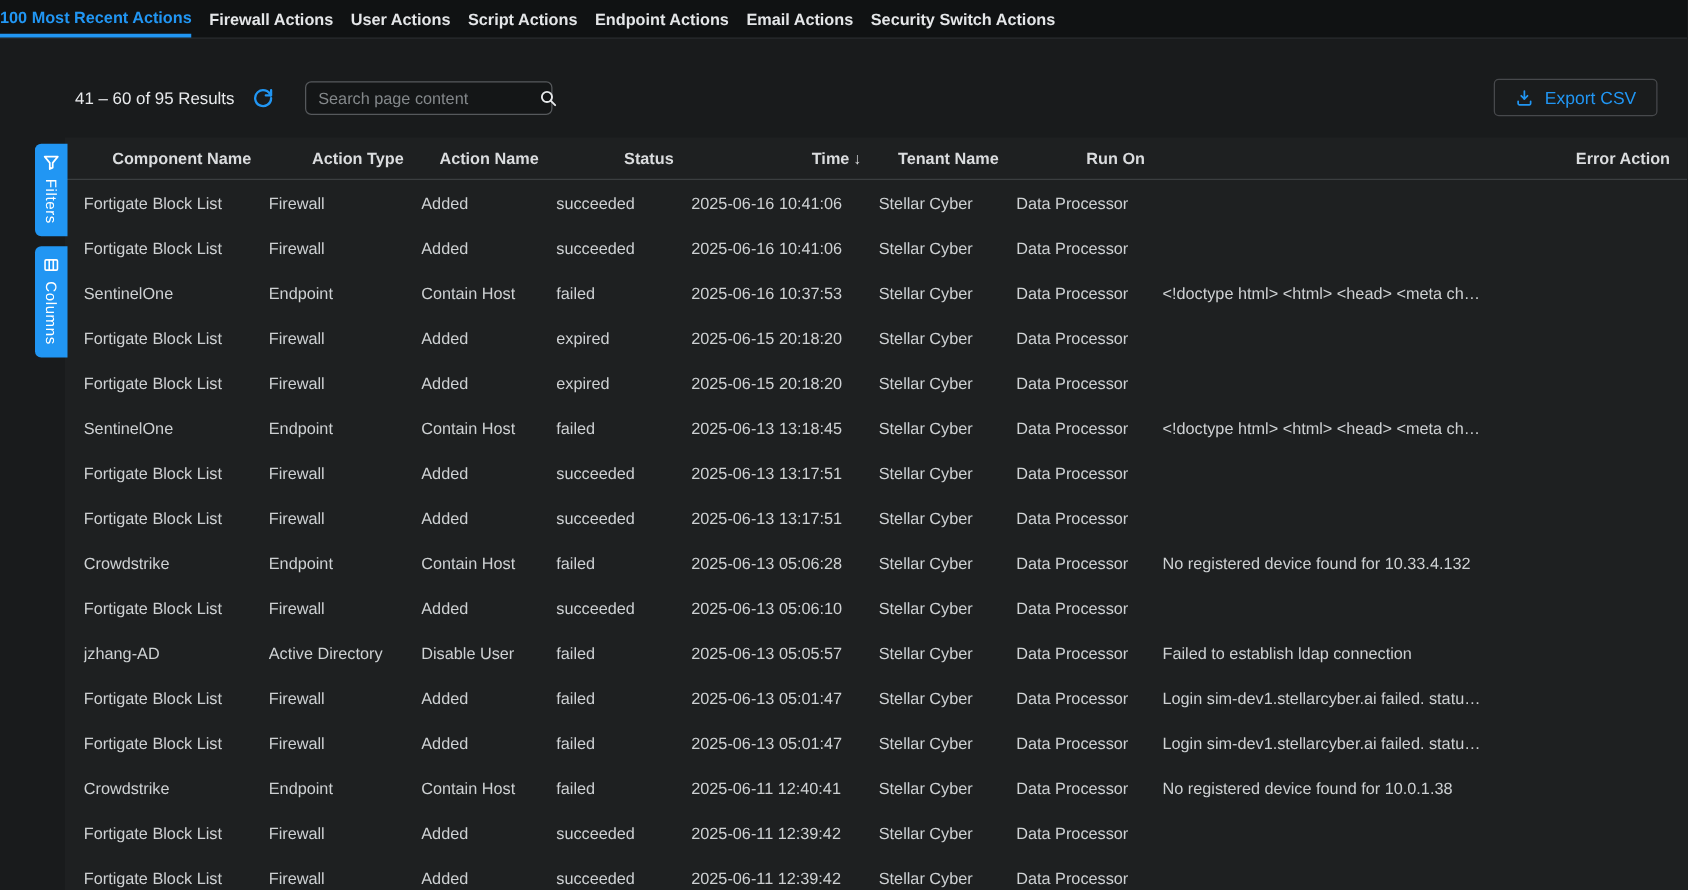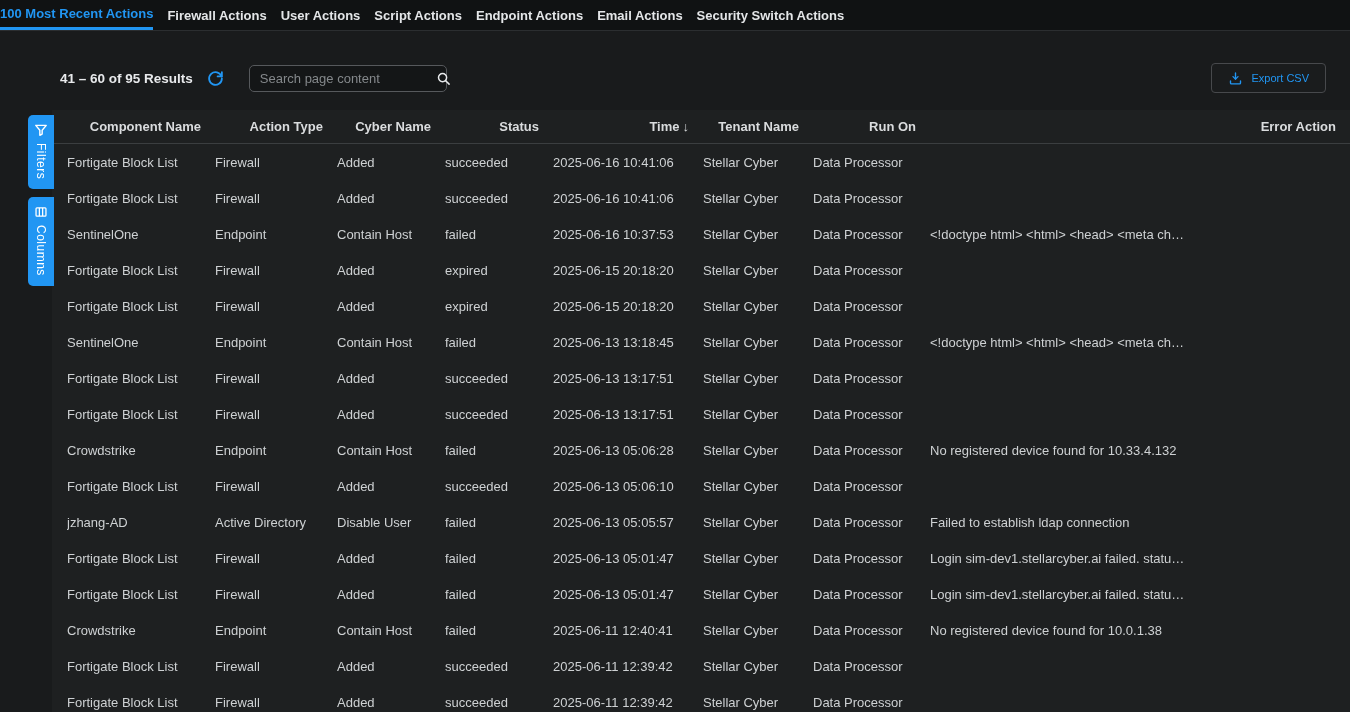--- a/index.html
+++ b/index.html
@@ -36,21 +36,21 @@
     padding-bottom: 0;
   }
 
   
   .toolbar {
     display: flex;
     align-items: center;
     margin: 30px 24px 0 60px;
     height: 34px;
   }
-  .results-text { font-size: 13.5px; font-weight: 700; color: #e8eaec; }
+  .results-text { font-size: 13.5px; font-weight: 400; color: #e8eaec; }
   .refresh-btn {
     margin-left: 14px;
     width: 18px; height: 18px;
     cursor: pointer;
     display: flex; align-items: center; justify-content: center;
   }
   .search-box {
     margin-left: 24px;
     display: flex;
     align-items: center;
@@ -75,21 +75,21 @@
     margin-left: auto;
     display: flex;
     align-items: center;
     gap: 9px;
     height: 30px;
     padding: 0 16px;
     border: 1px solid #47494c;
     border-radius: 4px;
     background: #1a1c1d;
     color: #2196f3;
-    font-size: 11px;
+    font-size: 14px;
     cursor: pointer;
   }
 
   
   .side-tabs {
     position: absolute;
     left: 28px;
     top: 115px;
     display: flex;
     flex-direction: column;
@@ -212,21 +212,21 @@
       </svg>
     </span>
     <span class="vlabel">Columns</span>
   </div>
 </div>
 
 <div class="table-panel">
   <div class="trow thead">
     <div class="tcell">Component Name</div>
     <div class="tcell">Action Type</div>
-    <div class="tcell">Cyber Name</div>
+    <div class="tcell">Action Name</div>
     <div class="tcell">Status</div>
     <div class="tcell">
       <span>Time</span><span class="sort-arrow">↓</span>
     </div>
     <div class="tcell">Tenant Name</div>
     <div class="tcell">Run On</div>
     <div class="tcell">Error Action</div>
   </div>
   <div id="table-body">
   <div class="trow">

